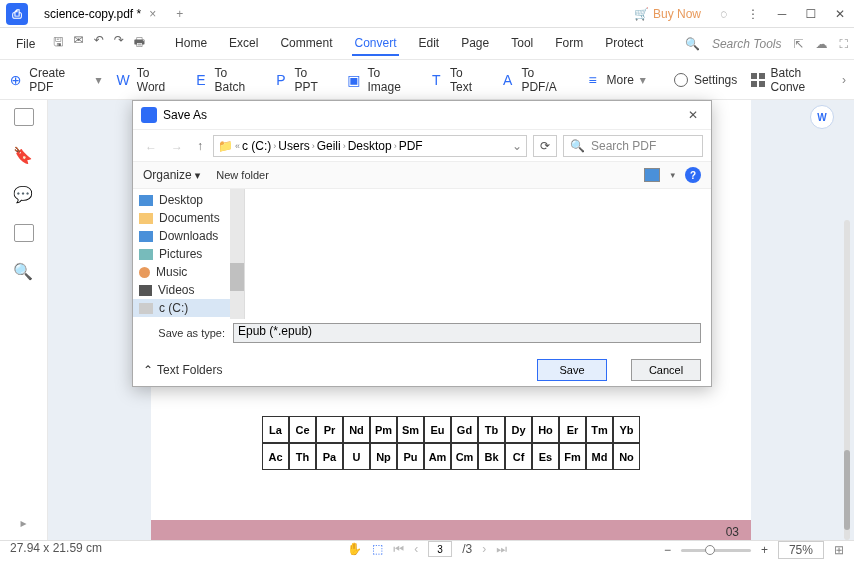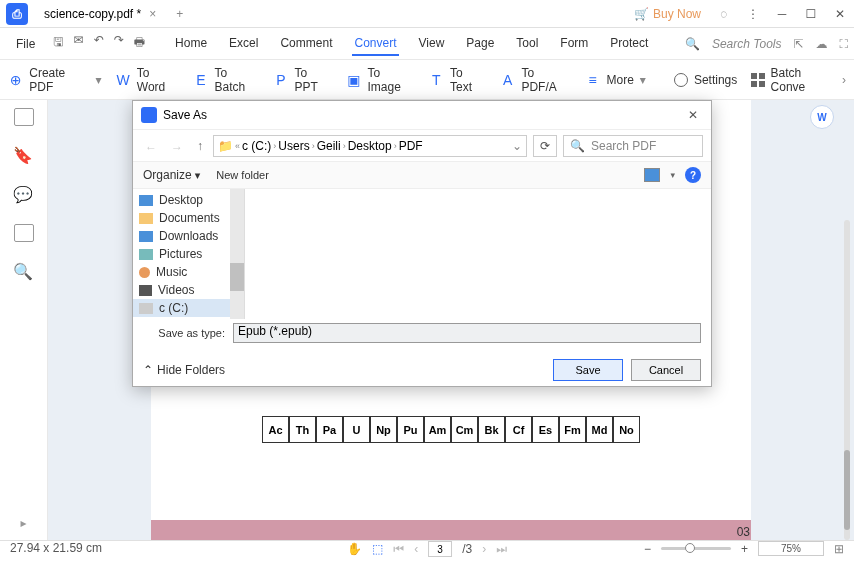--- a/index.html
+++ b/index.html
@@ -23,29 +23,29 @@
 .tool-btn{display:flex;align-items:center;gap:6px;color:#333;cursor:pointer}
 .tool-icon{width:16px;height:16px;display:inline-flex;align-items:center;justify-content:center;color:#2e6cf6;font-size:14px}
 .main-area{position:absolute;top:100px;left:0;right:0;bottom:28px;display:flex}
 .sidebar{width:48px;background:#fff;border-right:1px solid #e8e8e8;display:flex;flex-direction:column;align-items:center;padding-top:8px;gap:20px;color:#888}
 .side-icon{width:20px;height:18px;border:1.5px solid #999;border-radius:2px}
 .content{flex:1;background:#eaeff5;display:flex;justify-content:center;padding-top:10px;position:relative}
 .page{width:600px;background:#fff;position:absolute;top:0}
 .periodic-table{position:absolute;top:316px;left:50%;transform:translateX(-50%)}
 .pt-row{display:flex}
 .pt-cell{width:27px;height:27px;border:1px solid #333;display:flex;align-items:center;justify-content:center;font-weight:bold;font-size:11px;background:#fff}
-.page-footer{position:absolute;top:420px;width:600px;height:24px;background:#d199a8;left:50%;transform:translateX(-50%);display:flex;align-items:center;justify-content:flex-end;padding-right:1px;color:#333;font-size:14px}
+.page-footer{position:absolute;top:420px;width:600px;height:24px;background:#d199a8;left:50%;transform:translateX(-50%);display:flex;align-items:center;justify-content:flex-end;padding-right:12px;color:#333;font-size:14px}
 .floating-icon{position:absolute;right:20px;top:5px;width:24px;height:24px;border:1px solid #c5d5ee;border-radius:50%;background:#fff;display:flex;align-items:center;justify-content:center;color:#2e6cf6;font-size:10px;font-weight:bold}
 .statusbar{position:absolute;bottom:0;left:0;right:0;height:28px;background:#fff;border-top:1px solid #e0e0e0;display:flex;align-items:flex-start;padding:0 10px;color:#555;font-size:11px}
 .status-center{position:absolute;left:50%;transform:translateX(-50%);display:flex;align-items:center;gap:10px}
 .page-input{width:24px;height:16px;border:1px solid #ccc;text-align:center;font-size:10px}
 .status-right{margin-left:auto;display:flex;align-items:center;gap:10px}
 .zoom-slider{width:70px;height:3px;background:#ccc;position:relative;border-radius:2px}
 .zoom-thumb{width:10px;height:10px;background:#fff;border:1px solid #888;border-radius:50%;position:absolute;top:-4px;left:24px}
-.zoom-box{border:1px solid #ccc;padding:1px 22px;font-size:10px}
+.zoom-box{border:1px solid #ccc;padding:1px 10px;font-size:12px}
 
 .dialog{position:absolute;left:132px;top:100px;width:580px;height:287px;background:#fff;border:1px solid #aaa;box-shadow:0 4px 16px rgba(0,0,0,0.25);z-index:100}
 .dlg-title{height:28px;display:flex;align-items:center;padding:0 8px;gap:6px}
 .dlg-title-icon{width:16px;height:16px;background:#2e6cf6;border-radius:3px}
 .dlg-close{margin-left:auto;width:20px;height:20px;display:flex;align-items:center;justify-content:center;color:#555;cursor:pointer}
 .dlg-nav{height:32px;display:flex;align-items:center;padding:0 8px;gap:6px;border-top:1px solid #eee}
 .nav-arrow{color:#ccc;padding:0 4px}
 .nav-up{color:#666;padding:0 4px}
 .breadcrumb{flex:1;height:22px;border:1px solid #ccc;display:flex;align-items:center;padding:0 4px;gap:2px;font-size:11px;background:#fff}
 .bc-sep{color:#888;font-size:9px}
@@ -71,21 +71,21 @@
 .tree-scroll{position:absolute;right:0;top:0;width:14px;background:#e8e8e8;height:100%}
 .tree-thumb{position:absolute;width:14px;height:28px;background:#c0c0c0;top:74px}
 .dlg-files{flex:1;display:flex;align-items:center;justify-content:center;color:#666;font-size:11px}
 .dlg-fields{padding:4px 10px}
 .field-row{display:flex;align-items:center;margin-bottom:4px}
 .field-label{width:90px;text-align:right;padding-right:8px;font-size:11px;color:#333}
 .field-input{flex:1;height:20px;border:1px solid #999;padding:0 4px;font-size:11px;background:#fff}
 .field-select{flex:1;height:20px;border:1px solid #999;padding:0 4px;font-size:11px;background:#eef0f2}
 .dlg-footer{display:flex;align-items:center;padding:8px 10px;gap:8px}
 .hide-folders{font-size:11px;color:#333;display:flex;align-items:center;gap:4px}
-.dlg-footer-right{margin-left:auto;display:flex;gap:8px}
+.dlg-footer-right{margin-left:auto;display:flex;gap:24px}
 .dlg-btn{width:70px;height:22px;border:1px solid #999;background:#eef0f2;font-size:11px;cursor:pointer}
 .dlg-btn.primary{border:1px solid #2e6cf6;background:#e4eefc}
 .settings-icon{width:14px;height:14px;border:1.5px solid #666;border-radius:50%;position:relative;display:inline-block}
 .grid-icon{width:14px;height:14px;display:inline-block;background:linear-gradient(#666,#666) 0 0/6px 6px no-repeat,linear-gradient(#666,#666) 8px 0/6px 6px no-repeat,linear-gradient(#666,#666) 0 8px/6px 6px no-repeat,linear-gradient(#666,#666) 8px 8px/6px 6px no-repeat}
 .scrollbar-v{position:absolute;right:4px;top:120px;width:6px;height:320px;background:#e0e0e0;border-radius:3px}
 .scrollbar-thumb{width:6px;height:80px;background:#b0b0b0;border-radius:3px;position:absolute;top:230px}
 </style>
 </head>
 <body>
 
@@ -116,21 +116,21 @@
     <span>✉</span>
     <span>↶</span>
     <span>↷</span>
     <span>🖶</span>
   </div>
   <div class="menu-tabs">
     <span class="menu-tab">Home</span>
     <span class="menu-tab">Excel</span>
     <span class="menu-tab">Comment</span>
     <span class="menu-tab active">Convert</span>
-    <span class="menu-tab">View</span>
+    <span class="menu-tab">Edit</span>
     <span class="menu-tab">Page</span>
     <span class="menu-tab">Tool</span>
     <span class="menu-tab">Form</span>
     <span class="menu-tab">Protect</span>
   </div>
   <div class="menu-right">
     <span>🔍</span>
     <span style="font-style:italic">Search Tools</span>
     <span>⇱</span>
     <span>☁</span>
@@ -190,20 +190,36 @@
     <div class="side-icon"></div>
     <div style="color:#999;font-size:16px">🔖</div>
     <div style="color:#999;font-size:16px">💬</div>
     <div class="side-icon"></div>
     <div style="color:#999;font-size:16px">🔍</div>
     <div style="margin-top:auto;margin-bottom:10px;color:#999">▸</div>
   </div>
   <div class="content">
     <div class="page" style="height:440px"></div>
     <div class="periodic-table">
+      <div class="pt-row" id="pt-row1">
+          <div class="pt-cell">La</div>
+          <div class="pt-cell">Ce</div>
+          <div class="pt-cell">Pr</div>
+          <div class="pt-cell">Nd</div>
+          <div class="pt-cell">Pm</div>
+          <div class="pt-cell">Sm</div>
+          <div class="pt-cell">Eu</div>
+          <div class="pt-cell">Gd</div>
+          <div class="pt-cell">Tb</div>
+          <div class="pt-cell">Dy</div>
+          <div class="pt-cell">Ho</div>
+          <div class="pt-cell">Er</div>
+          <div class="pt-cell">Tm</div>
+          <div class="pt-cell">Yb</div>
+        </div>
       <div class="pt-row" id="pt-row2">
           <div class="pt-cell">Ac</div>
           <div class="pt-cell">Th</div>
           <div class="pt-cell">Pa</div>
           <div class="pt-cell">U</div>
           <div class="pt-cell">Np</div>
           <div class="pt-cell">Pu</div>
           <div class="pt-cell">Am</div>
           <div class="pt-cell">Cm</div>
           <div class="pt-cell">Bk</div>
@@ -323,20 +339,20 @@
   </div>
   <div class="dlg-fields">
     <div class="field-row">
       <span class="field-label">Save as type:</span>
       <div class="field-select"><span>Epub (*.epub)</span></div>
     </div>
   </div>
   <div class="dlg-footer">
     <div class="hide-folders">
         <span>⌃</span>
-        <span>Hide Folders</span>
+        <span>Text Folders</span>
       </div>
     <div class="dlg-footer-right">
       <button class="dlg-btn primary">Save</button>
       <button class="dlg-btn">Cancel</button>
     </div>
   </div>
 </div>
 
 </body></html>

